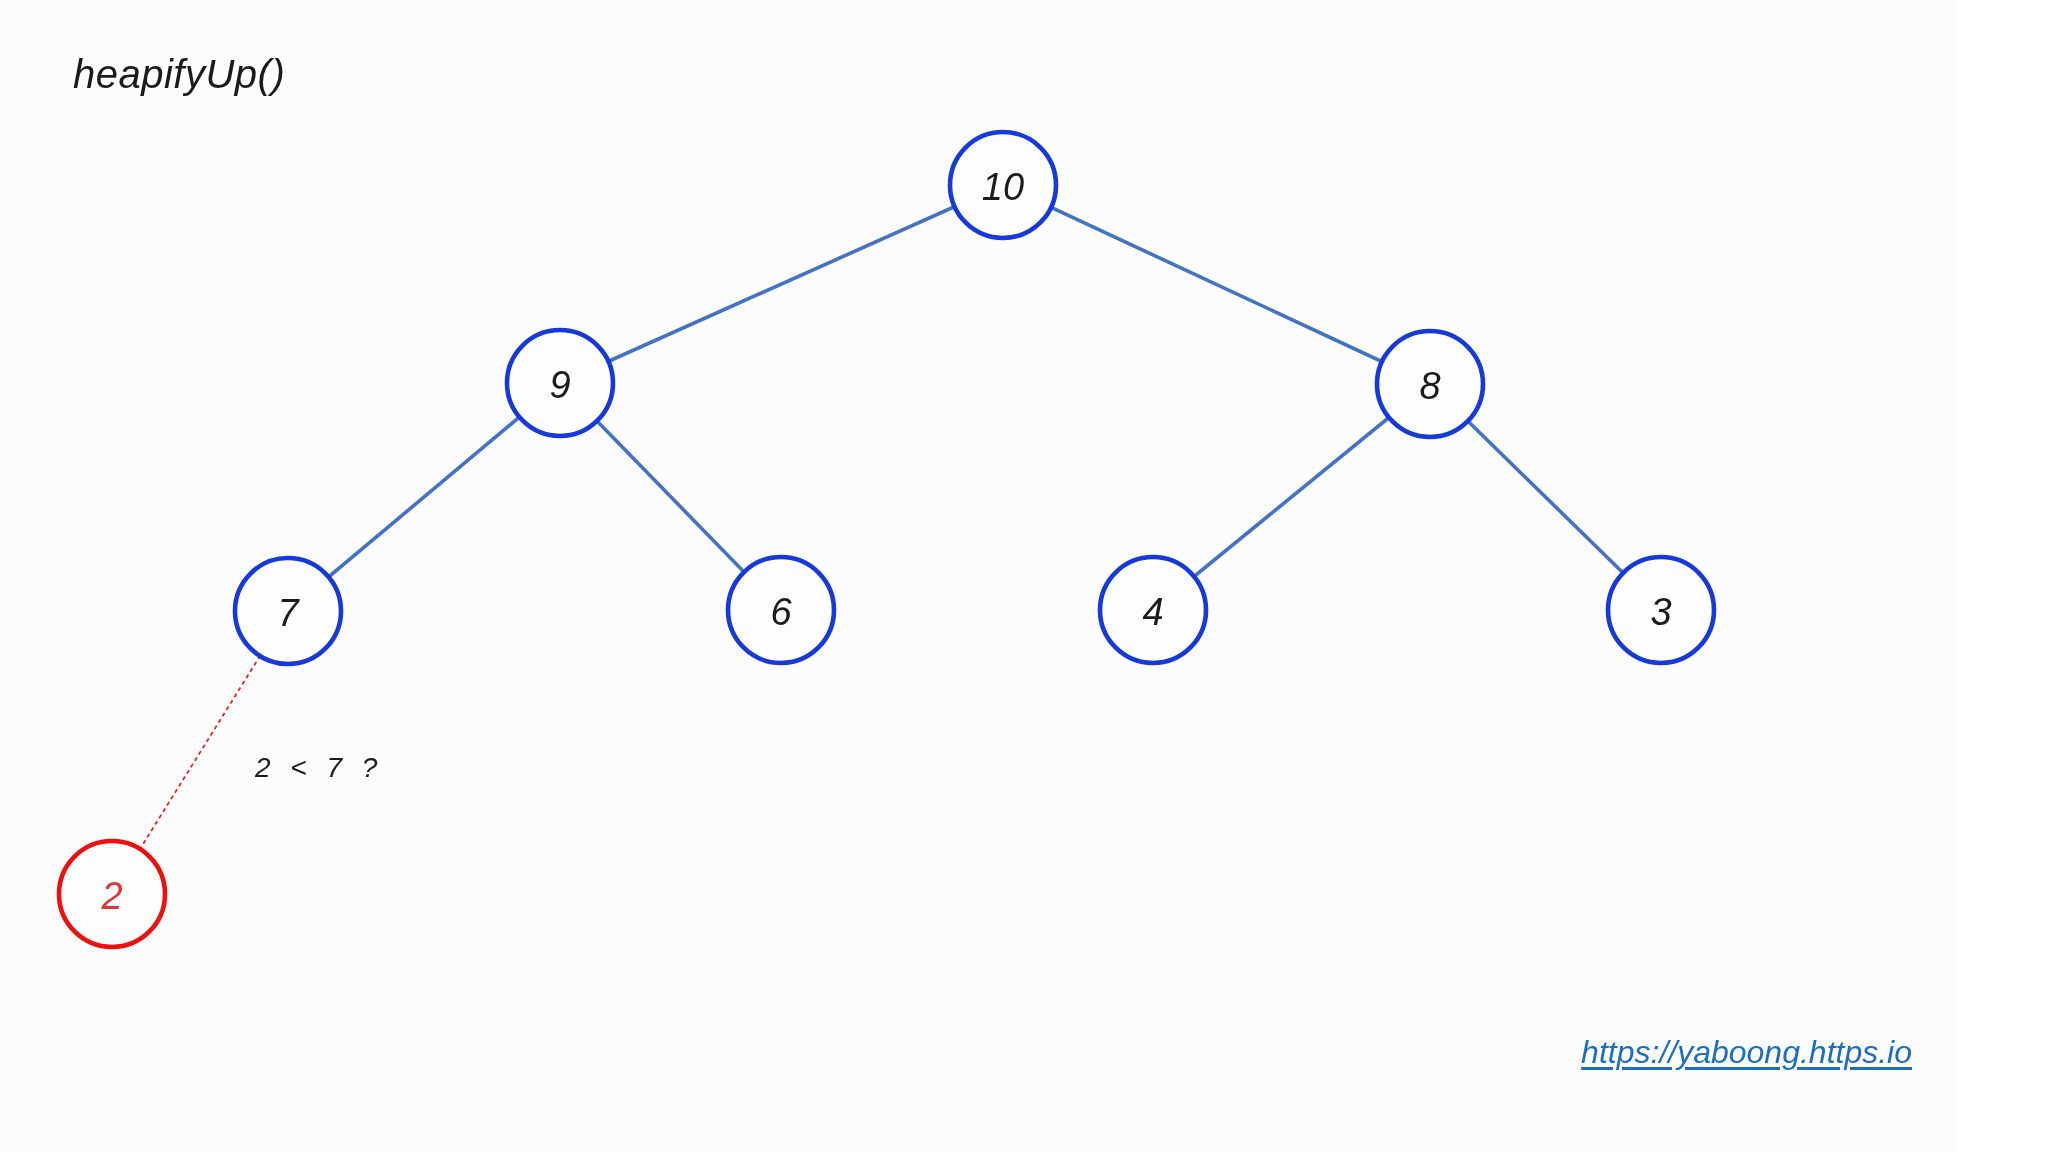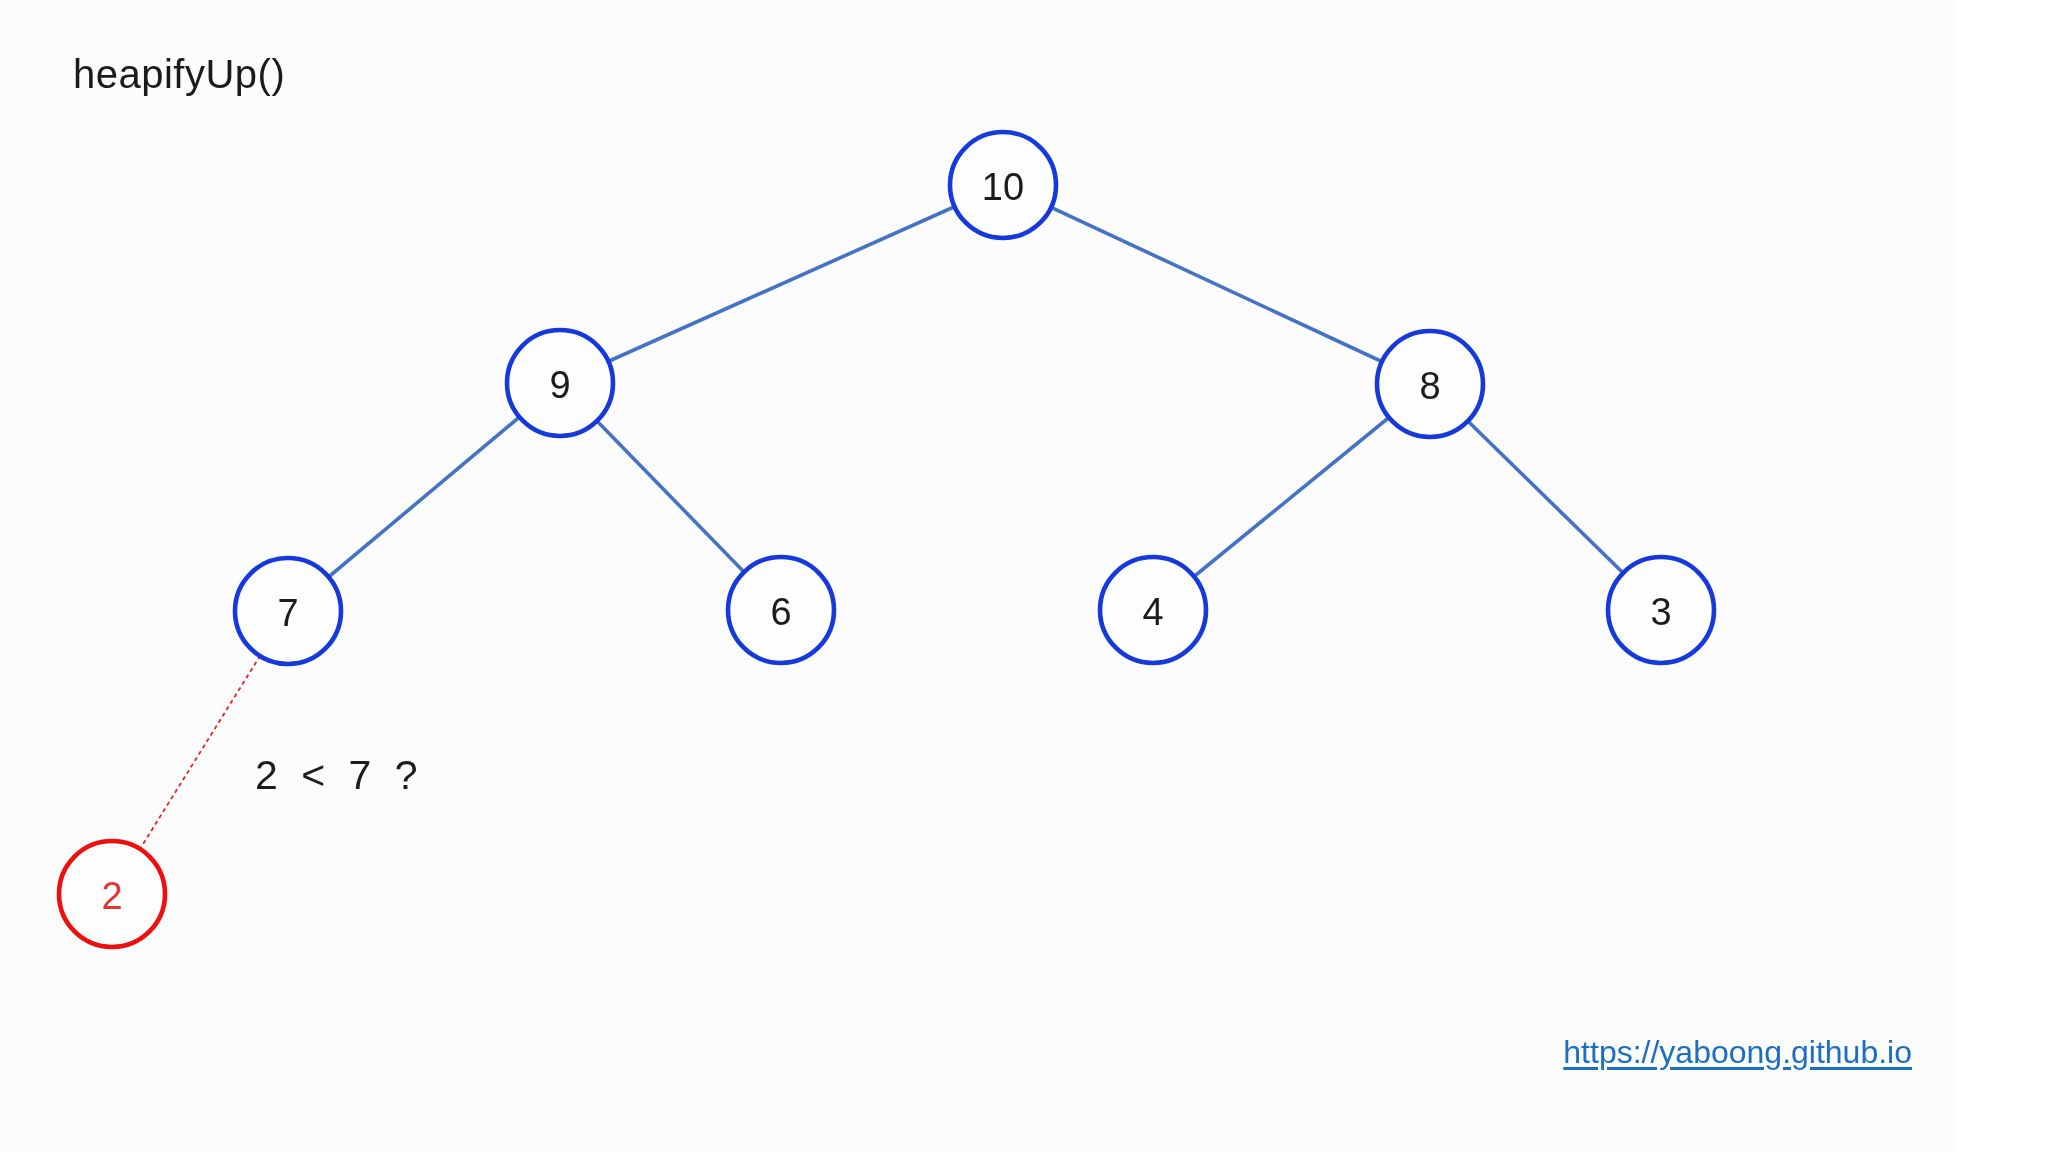--- a/index.html
+++ b/index.html
@@ -7,20 +7,21 @@
     padding: 0;
     background: #ffffff;
   }
   .stage {
     position: relative;
     width: 1956px;
     height: 1152px;
     overflow: hidden;
     background: #fcfcfc;
     font-family: "Liberation Sans", "DejaVu Sans", sans-serif;
+    font-style: italic;
   }
   .page-title {
     position: absolute;
     left: 73px;
     top: 52px;
     font-size: 40px;
     font-weight: 400;
     color: #1a1a1a;
     letter-spacing: 0.5px;
   }
@@ -46,21 +47,21 @@
   .tree-svg text.node-label {
     font-family: "Liberation Sans", "DejaVu Sans", sans-serif;
     font-size: 38px;
     text-anchor: middle;
     dominant-baseline: central;
   }
   .annotation {
     position: absolute;
     left: 255px;
     top: 752px;
-    font-size: 41px;
+    font-size: 28px;
     color: #1c1c1c;
     word-spacing: 10px;
     letter-spacing: 1px;
   }
   .attribution {
     position: absolute;
     right: 44px;
     top: 1034px;
     text-align: right;
     line-height: 1.18;
@@ -121,16 +122,16 @@
       </g>
       <g>
         <circle cx="112" cy="894" r="53" class="node-circle" fill="#fdfdfd" stroke="#ee0f0f"></circle>
         <text x="112" y="896" class="node-label" fill="#e03535">2</text>
       </g>
     </svg>
 
   <div class="annotation">2 &lt; 7 ?</div>
 
   <div class="attribution">
-    <a class="site-link" href="#">https://yaboong.github.io</a>
+    <a class="site-link" href="#">https://yaboong.https.io</a>
   </div>
 
 </div>
 
 </body></html>

